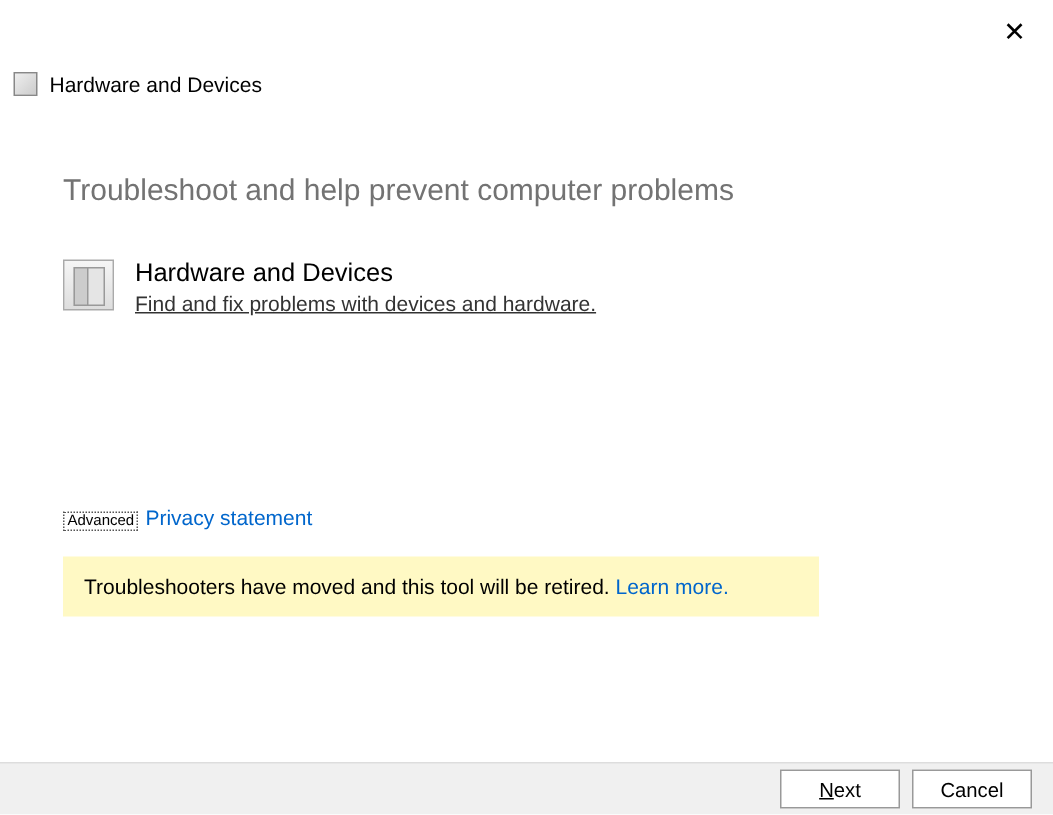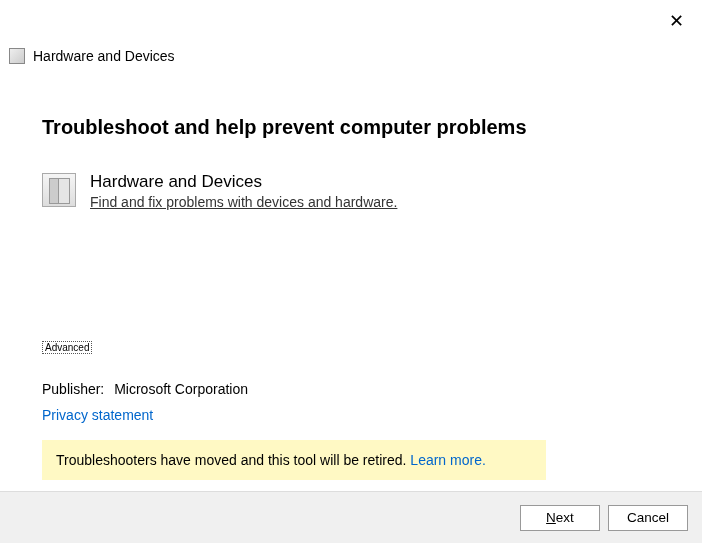--- a/index.html
+++ b/index.html
@@ -39,22 +39,22 @@
     }
     .header-title {
       font-size: 14px;
       color: #000;
     }
     .content {
       padding: 52px 42px 0 42px;
     }
     .main-heading {
       font-size: 20px;
-      color: #000000;
-      font-weight: 700;
+      color: #737373;
+      font-weight: 400;
       margin-bottom: 32px;
     }
     .device-row {
       display: flex;
       gap: 14px;
       margin-bottom: 8px;
     }
     .device-icon {
       width: 34px;
       height: 34px;
@@ -138,21 +138,21 @@
     }
     .banner-link {
       color: #0066cc;
       cursor: pointer;
     }
     .footer {
       position: absolute;
       left: 0;
       right: 0;
       bottom: 0;
-      height: 52px;
+      height: 35px;
       background: #f0f0f0;
       border-top: 1px solid #ddd;
       display: flex;
       justify-content: flex-end;
       align-items: center;
       padding-right: 14px;
       gap: 8px;
     }
     .btn {
       min-width: 80px;
@@ -184,24 +184,20 @@
   <div class="device-row">
     <div class="device-icon"></div>
     <div class="device-text">
       <div class="device-title">Hardware and Devices</div>
       <div class="device-sub">Find and fix problems with devices and hardware.</div>
     </div>
   </div>
 
   <a class="advanced-link">Advanced</a>
 
-  <div class="publisher-row">
-    <span class="publisher-label">Publisher:</span>
-    <span class="publisher-value">Microsoft Corporation</span>
-  </div>
 
   <a class="privacy-link">Privacy statement</a>
 
   <div class="banner">
     <span>Troubleshooters have moved and this tool will be retired. </span><a class="banner-link">Learn more.</a>
   </div>
 </div>
 
 <div class="footer">
   <button class="btn"><span class="mnemonic">N</span><span>ext</span></button>

